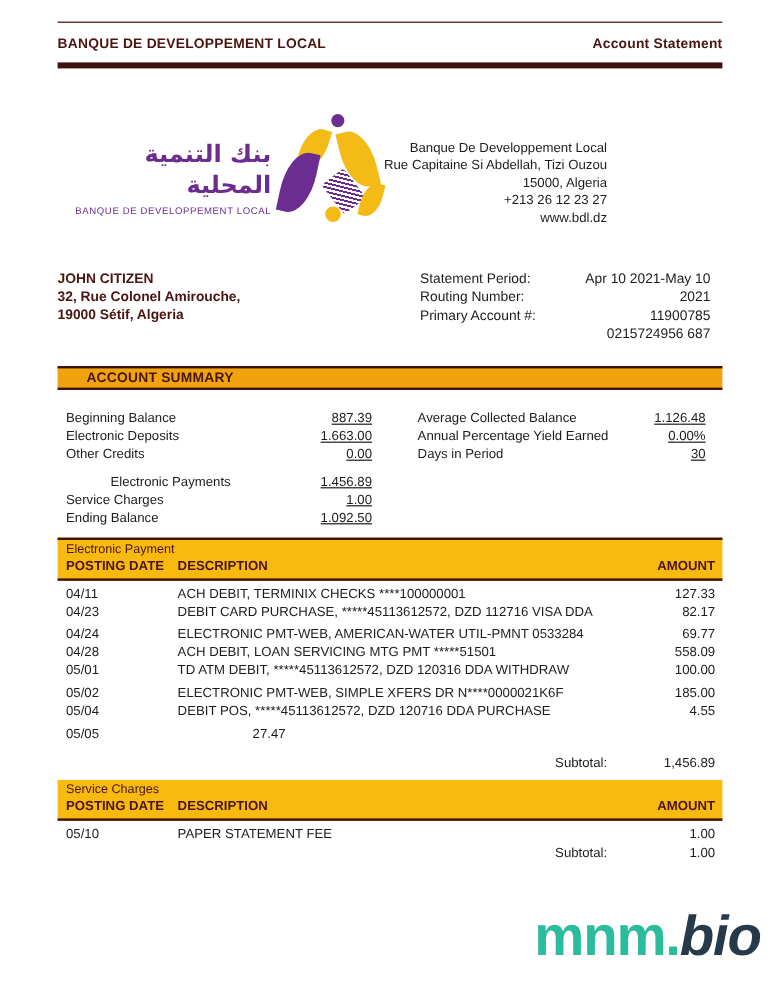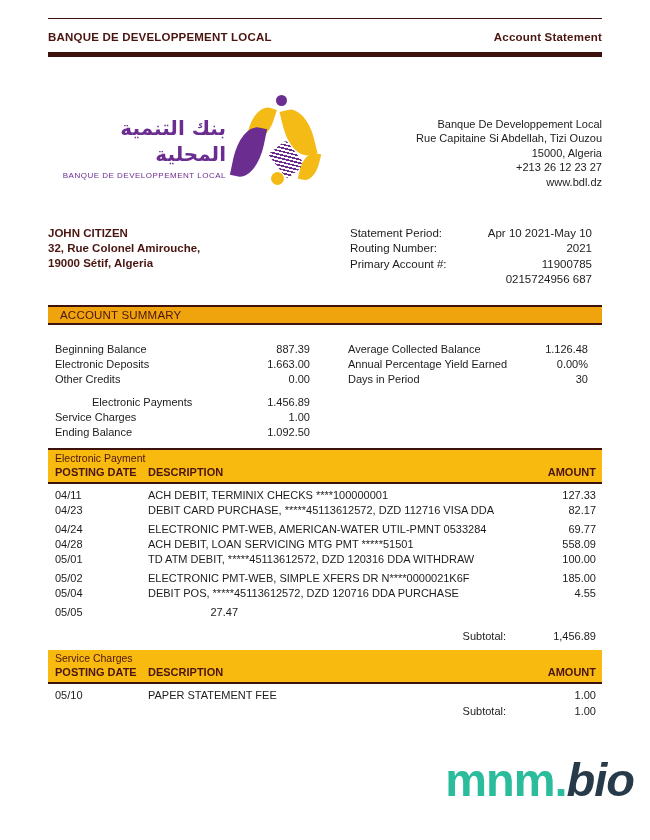--- a/index.html
+++ b/index.html
@@ -16,21 +16,21 @@
   html,body{margin:0;padding:0;width:650px;height:840px;overflow:hidden;background:#fff;}
   body{font-family:"Liberation Sans", sans-serif;color:var(--ink);position:relative;}
   .page{position:absolute;inset:0;padding:18px 48px 0 48px;box-sizing:border-box;}
 
   .top-rule{border-top:1.5px solid var(--rule);}
   .masthead{display:flex;justify-content:space-between;margin-top:12px;
     font-size:11.5px;font-weight:bold;color:var(--maroon);letter-spacing:.2px;}
   .thick-rule{margin-top:9px;height:4.5px;background:var(--rule);}
 
   
-  .logo-row{display:flex;justify-content:space-between;margin-top:38px;height:92px;}
+  .logo-row{display:flex;margin-top:38px;height:92px;}
   .logo{display:flex;align-items:flex-start;gap:8px;}
   .logo-text{width:178px;text-align:right;padding-top:20px;}
   .logo-arabic{font-family:"DejaVu Sans", sans-serif;font-size:20px;line-height:26px;
     font-weight:bold;color:var(--purple);direction:rtl;}
   .logo-latin{font-size:8px;letter-spacing:.5px;color:var(--purple);margin-top:4px;white-space:nowrap;}
   .logo-mark{position:relative;width:86px;height:92px;}
   .lm{position:absolute;}
   .dot-p{width:11px;height:11px;border-radius:50%;background:var(--purple);left:42px;top:0;}
   .dot-y{width:13px;height:13px;border-radius:50%;background:var(--lyellow);left:37px;top:77px;}
   .leaf{border-radius:68% 0 68% 0;}
@@ -47,27 +47,27 @@
   
   .info-row{display:flex;margin-top:39px;}
   .customer{font-size:11.5px;line-height:15px;font-weight:bold;color:var(--maroon);}
   .stmt-info{margin-left:auto;width:252px;font-size:11.5px;line-height:15.5px;}
   .stmt-row{display:flex;justify-content:space-between;}
   .stmt-value{text-align:right;padding-right:10px;}
 
   
   .summary-section{margin-top:17px;}
   .summary-bar{background:var(--amber);border-top:2px solid var(--rule);border-bottom:2px solid var(--rule);
-    color:var(--maroon);font-weight:normal;font-size:11.5px;padding:2px 12px;letter-spacing:.2px;}
+    color:var(--maroon);font-weight:bold;font-size:11.5px;padding:2px 24px;letter-spacing:.2px;}
   .summary-body{display:flex;padding-top:17px;font-size:11px;line-height:15px;gap:36px;}
   .sum-left{width:255px;margin-left:7px;}
   .sum-right{width:240px;margin-left:auto;margin-right:14px;}
   .sum-row{display:flex;justify-content:space-between;min-height:15px;}
   .sum-row.gap{margin-top:8px;margin-left:37px;}
-  .sum-value{text-align:left;}
+  .sum-value{text-align:left;text-decoration:underline;}
 
   
   .tx-section{margin-top:8px;}
   .tx-section.ep .tx-header{border-top:2px solid var(--rule);}
   .tx-header{background:var(--yellow);border-bottom:2px solid var(--rule);padding:2px 6px 3px 7px;}
   .tx-title{font-size:10.5px;line-height:13px;color:var(--maroon);}
   .tx-cols{display:flex;font-size:11px;line-height:14px;font-weight:bold;color:var(--maroon);}
   .c-date{width:93px;flex-shrink:0;}
   .c-desc{flex:1;}
   .c-amt{width:90px;flex-shrink:0;text-align:right;}

